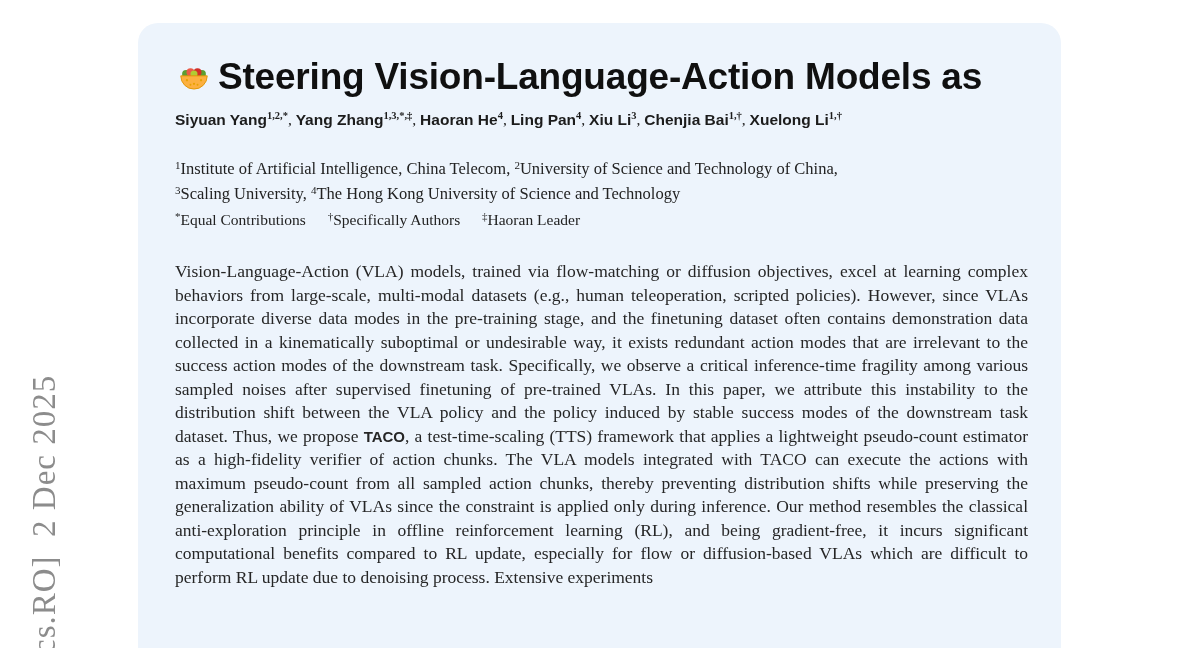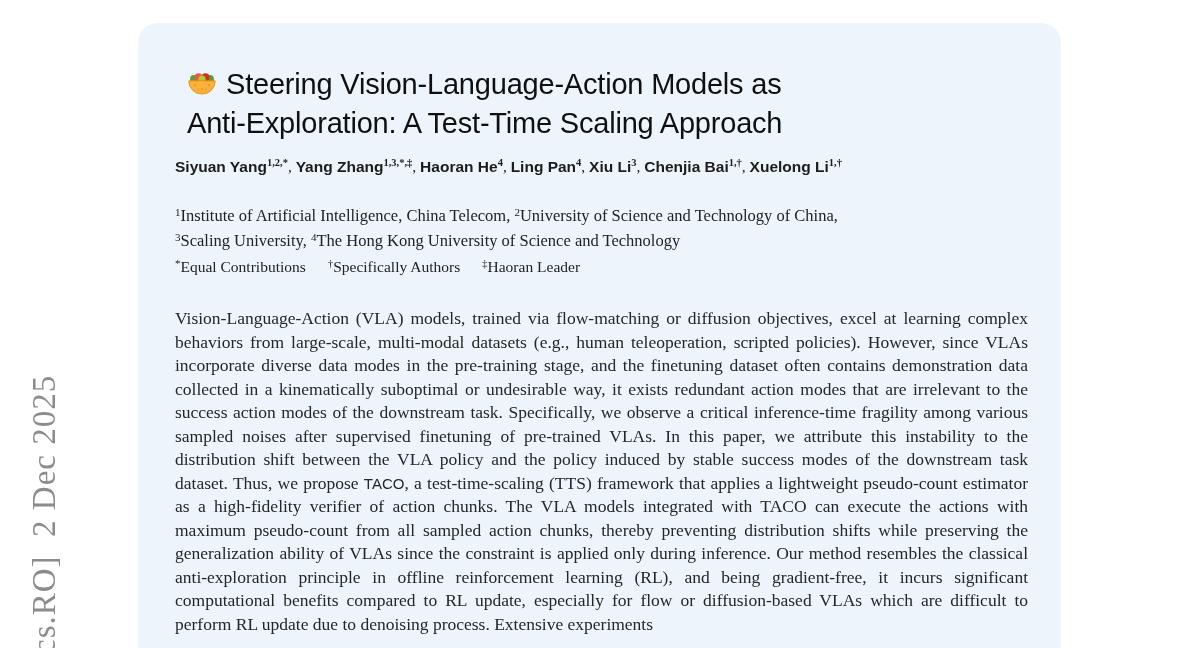--- a/index.html
+++ b/index.html
@@ -34,24 +34,24 @@
     top: 23px;
     width: 923px;
     height: 700px;
     box-sizing: border-box;
     background: #edf4fc;
     border-radius: 20px;
     padding: 30px 33px 0 37px;
   }
 
   .title {
-    margin: 12px;
-    font-size: 29px;
+    margin: 4px;
+    font-size: 37px;
     line-height: 39px;
-    font-weight: 400;
+    font-weight: 700;
     letter-spacing: -0.2px;
     color: #101010;
     font-family: "Liberation Sans", sans-serif;
   }
   .taco-svg {
     display: inline-block;
     vertical-align: -3px;
     margin-right: 9px;
   }
 
@@ -101,21 +101,21 @@
   .abstract {
     margin-top: 28px;
     font-family: "Liberation Serif", serif;
     font-size: 17.5px;
     line-height: 23.5px;
     color: #262626;
     text-align: justify;
   }
   .taco-bold {
     font-family: "Liberation Sans", sans-serif;
-    font-weight: 400;
+    font-weight: 700;
     font-size: 15px;
   }
 </style>
 </head>
 <body>
 
 <div class="stamp">cs.RO]  2 Dec 2025</div>
 
 <div class="card">
 
@@ -126,21 +126,20 @@
       <circle cx="13" cy="8" r="4.5" fill="#ea5a47"></circle>
       <circle cx="21" cy="8" r="4.5" fill="#d22f27"></circle>
       <circle cx="17" cy="10" r="4" fill="#b1cc33"></circle>
       <path d="M2 12 A15 15 0 0 0 32 12 Z" fill="#fcb040" stroke="#de9300" stroke-width="1"></path>
       <circle cx="9" cy="17" r="1.3" fill="#e8a200"></circle>
       <circle cx="17" cy="21" r="1.3" fill="#e8a200"></circle>
       <circle cx="25" cy="17" r="1.3" fill="#e8a200"></circle>
       <circle cx="13" cy="22" r="1.1" fill="#e8a200"></circle>
       <circle cx="21" cy="22" r="1.1" fill="#e8a200"></circle>
     </svg><span>Steering Vision-Language-Action Models as</span><br>
-    <span>Anti-Exploration: A Test-Time Scaling Approach</span>
   </h1>
 
   <div class="authors"><span>Siyuan Yang</span><span class="sup">1,2,*</span><span class="sep">,  </span><span>Yang Zhang</span><span class="sup">1,3,*,‡</span><span class="sep">,  </span><span>Haoran He</span><span class="sup">4</span><span class="sep">,  </span><span>Ling Pan</span><span class="sup">4</span><span class="sep">,  </span><span>Xiu Li</span><span class="sup">3</span><span class="sep">,  </span><span>Chenjia Bai</span><span class="sup">1,†</span><span class="sep">,  </span><span>Xuelong Li</span><span class="sup">1,†</span>
   </div>
 
   <div class="affils">
     <span class="sup">1</span><span>Institute of Artificial Intelligence, China Telecom,</span>
     <span class="sup">2</span><span>University of Science and Technology of China,</span><br>
     <span class="sup">3</span><span>Scaling University,</span>
     <span class="sup">4</span><span>The Hong Kong University of Science and Technology</span>

